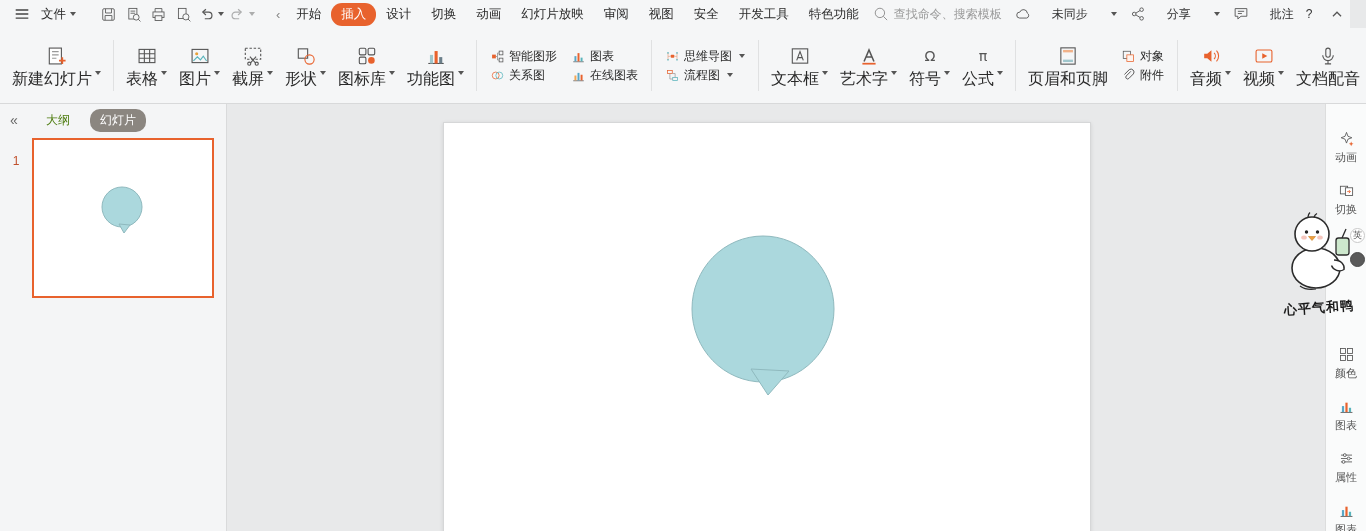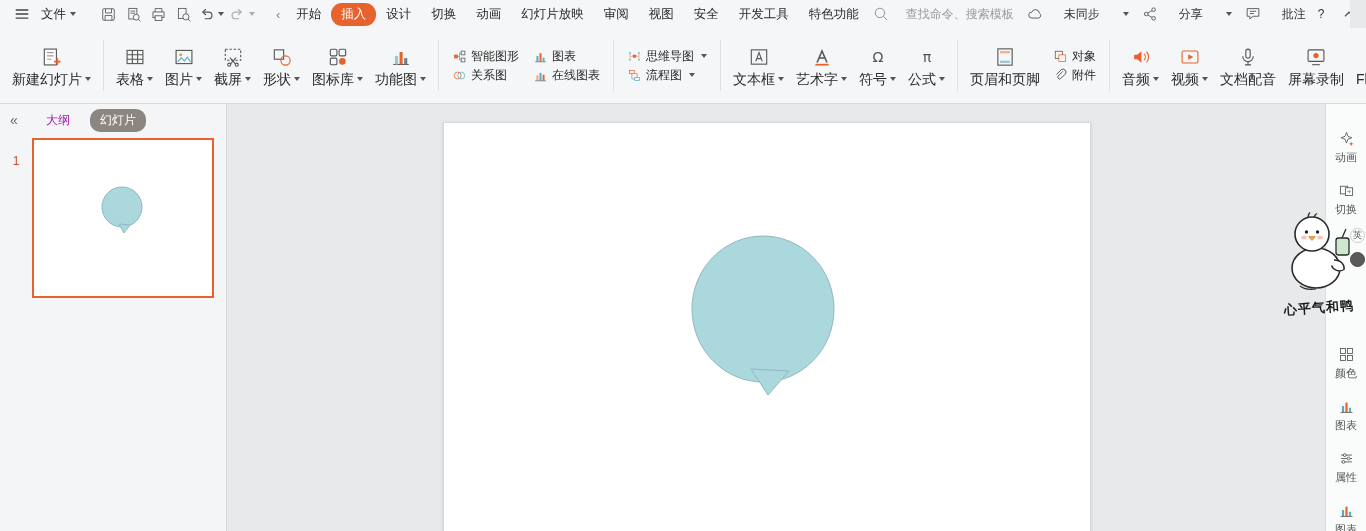--- a/index.html
+++ b/index.html
@@ -17,40 +17,40 @@
   .mbbtn{display:inline-flex;align-items:center;justify-content:center;height:22px;min-width:24px;
     border-radius:3px;padding:0 2px;cursor:default}
   .file-btn{display:flex;align-items:center;font-size:12.5px;padding:0 4px;gap:1px}
   .vsep{width:1px;height:14px;background:#dcdddd;margin:0 5px}
   .quick-access{display:flex;align-items:center;gap:1px}
   .tab-scroll{color:#888;font-size:13px;padding:0 3px}
   .menu-tabs{display:flex;align-items:center}
   .tab{padding:3px 10px;border-radius:11px;font-size:12.5px;color:#2a2a2a}
   .tab.active{background:#e8622d;color:#fff}
   .mb-right{margin-left:auto;display:flex;align-items:center;gap:12px}
-  .searchbox{display:flex;align-items:center;gap:16px;color:#9a9a9a}
+  .searchbox{display:flex;align-items:center;gap:4px;color:#9a9a9a}
   .mb-item{display:flex;align-items:center;gap:20px;color:#333}
 
   
   .ribbon{position:absolute;left:0;top:28px;right:0;height:76px;background:#f5f6f7;
     border-bottom:1px solid #d8d9da;display:flex;align-items:stretch;padding:3px 2px;overflow:hidden}
   .rgroup{display:flex;align-items:center;padding:0 5px;gap:2px}
   .rdivider{width:1px;background:#e0e1e2;margin:9px 2px;flex:0 0 1px}
   .rbtn{display:flex;flex-direction:column;align-items:center;justify-content:center;gap:4px;
     padding:3px 5px;border-radius:3px;height:62px;min-width:42px}
-  .rbtn .lbl{display:flex;align-items:center;font-size:14px;line-height:1;white-space:nowrap}
+  .rbtn .lbl{display:flex;align-items:flex-start;font-size:16px;line-height:1;white-space:nowrap}
   .rstack{display:flex;flex-direction:column;justify-content:flex-start;padding:0 4px}
   .sbtn{display:flex;align-items:center;gap:4px;font-size:12px;padding:1px 2px;border-radius:3px;white-space:nowrap}
 
   
   .left-panel{position:absolute;left:0;top:104px;bottom:0;width:227px;background:#f4f5f6;
     border-right:1px solid #d9dadb}
   .panel-header{display:flex;align-items:center;height:32px;padding:0 10px}
   .collapse-btn{color:#666;font-size:14px;width:16px}
-  .panel-tab{font-size:12px;color:#a21caf;padding:3px 10px;border-radius:10px;margin-left:10px}
+  .panel-tab{font-size:12px;color:#4d7c0f;padding:3px 10px;border-radius:10px;margin-left:10px}
   .panel-tab:first-of-type{margin-left:40px}
   .panel-tab.active{background:#8b8680;color:#fff}
   .slide-list{padding-top:2px}
   .thumb-row{display:flex;align-items:flex-start}
   .thumb-num{width:32px;text-align:center;font-size:12px;color:#c0502c;padding-top:16px}
   .thumb{width:182px;height:160px;background:#fff;border:2px solid #e8622d;overflow:hidden}
 
   
   .canvas{position:absolute;left:228px;top:104px;right:41px;bottom:0;background:#e8e9ea;overflow:hidden}
   .slide{position:absolute;left:215px;top:18px;width:648px;height:486px;background:#fff;

